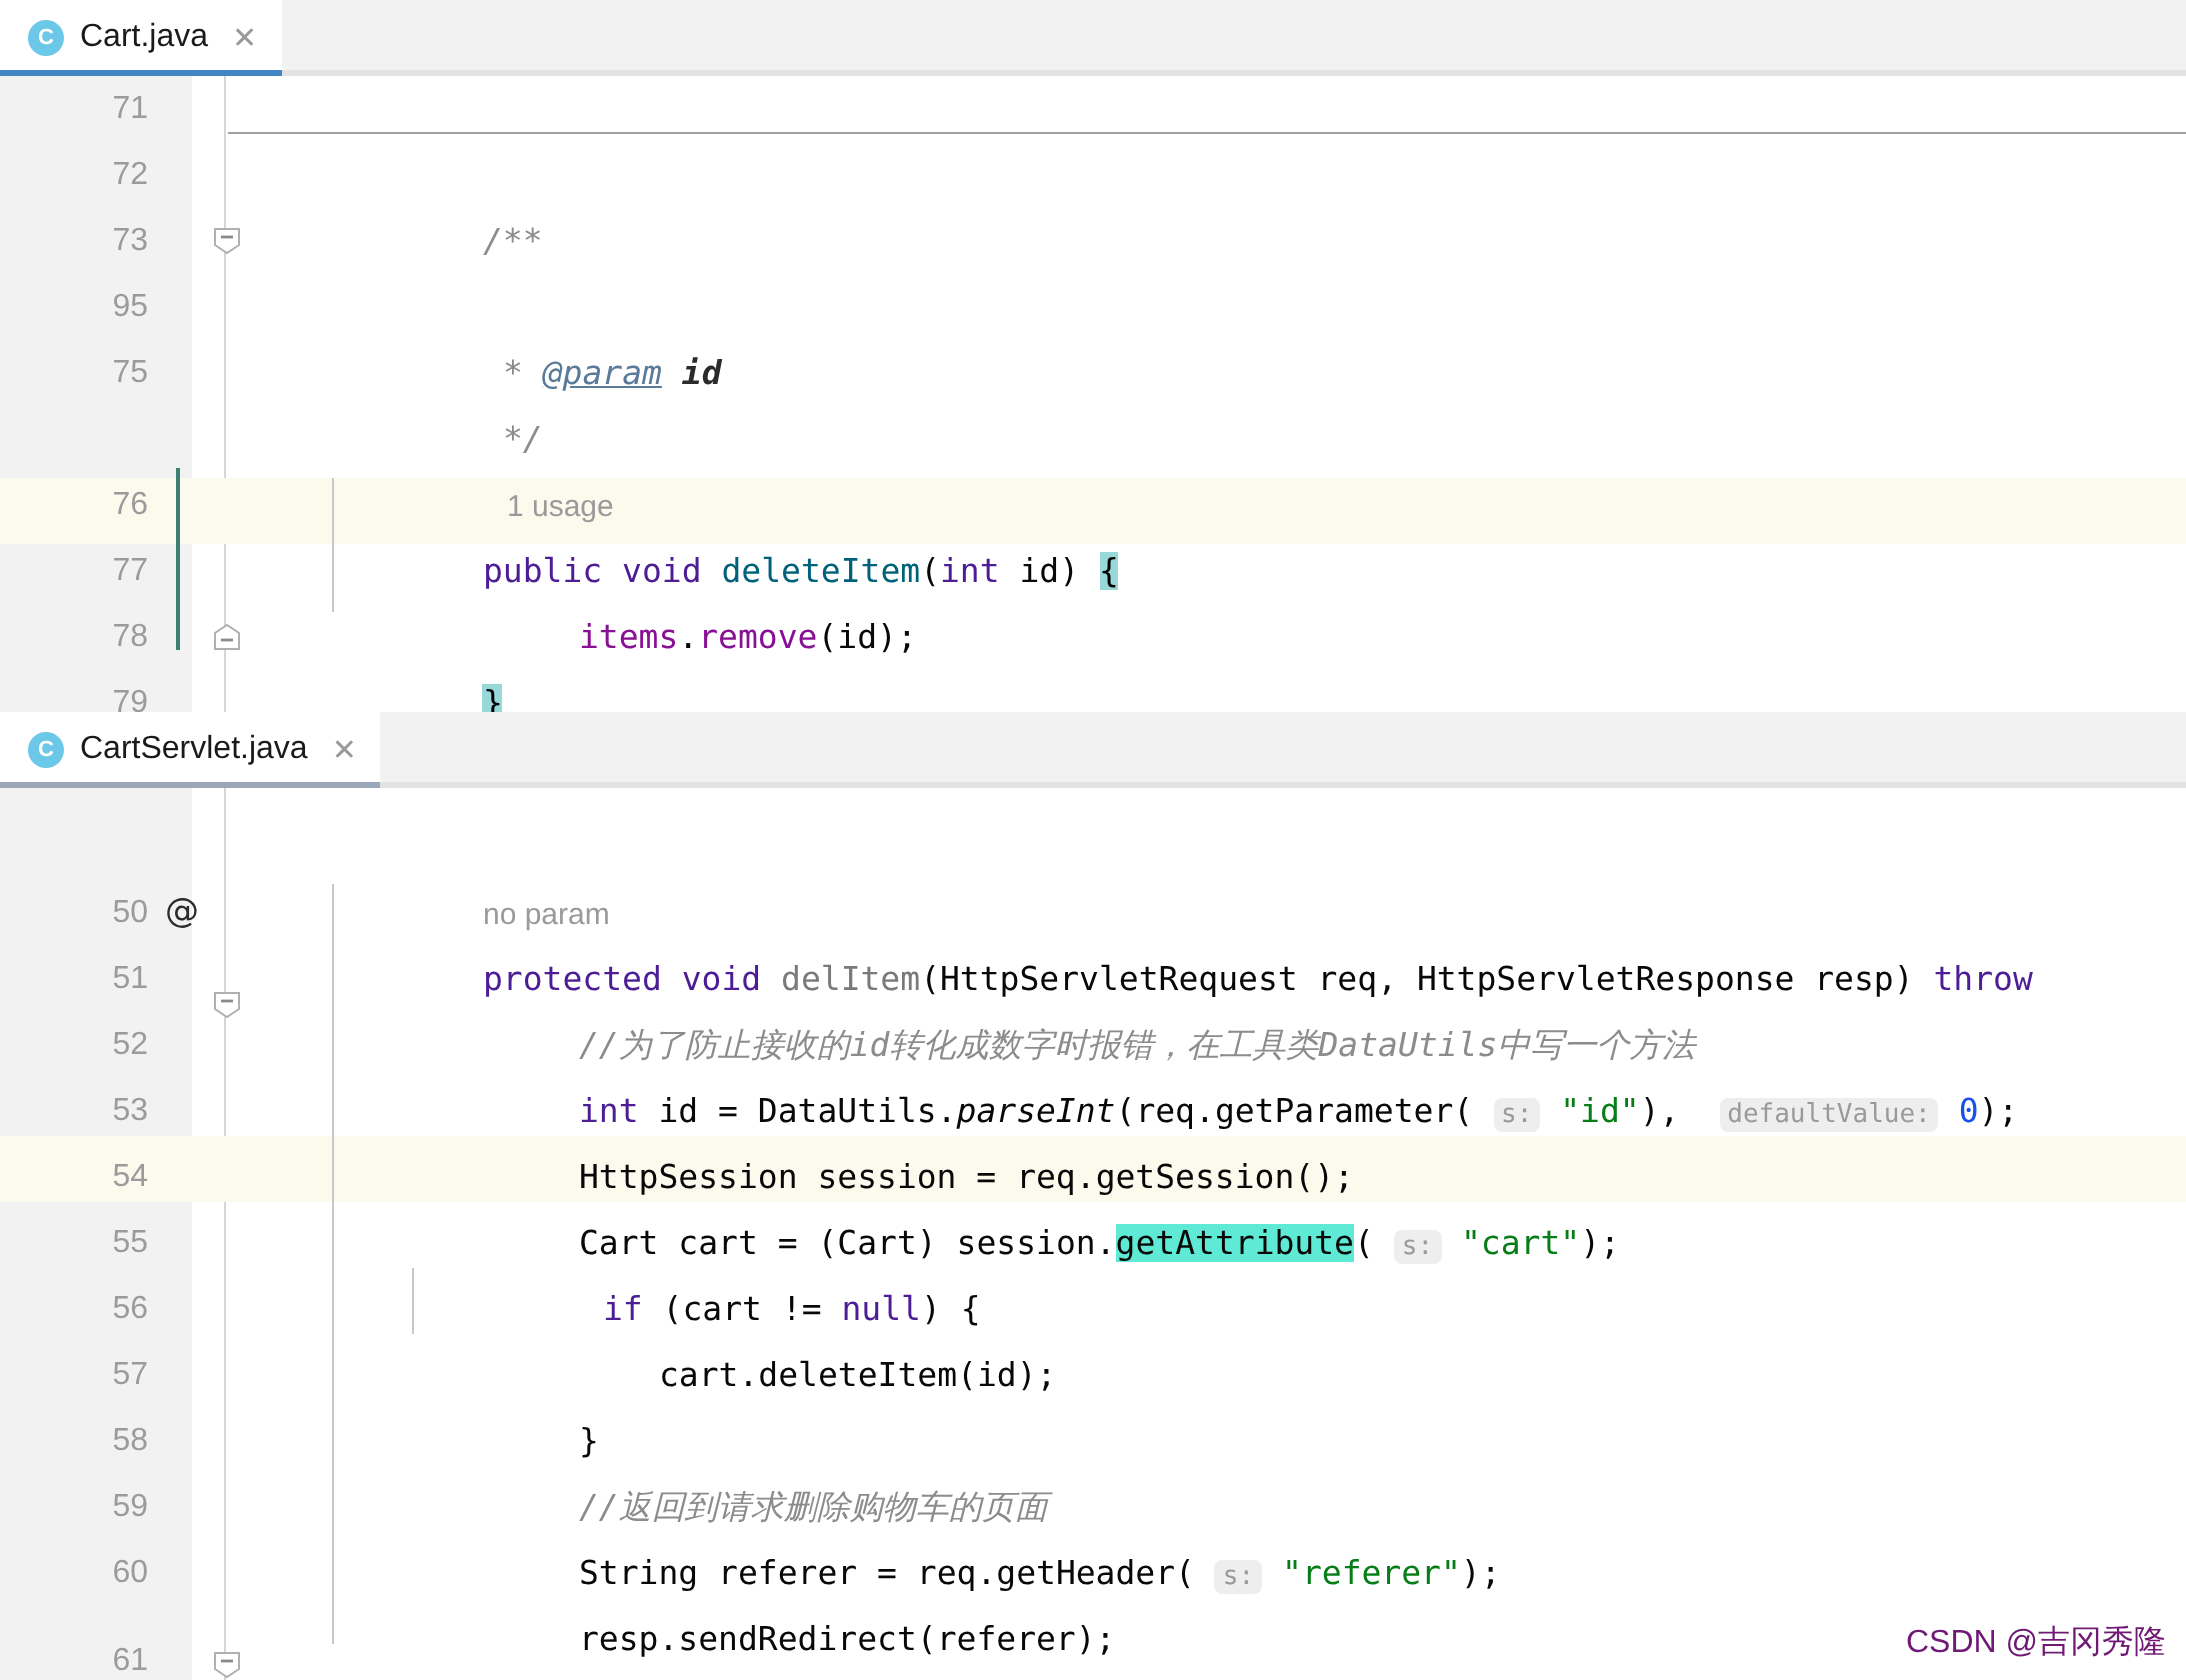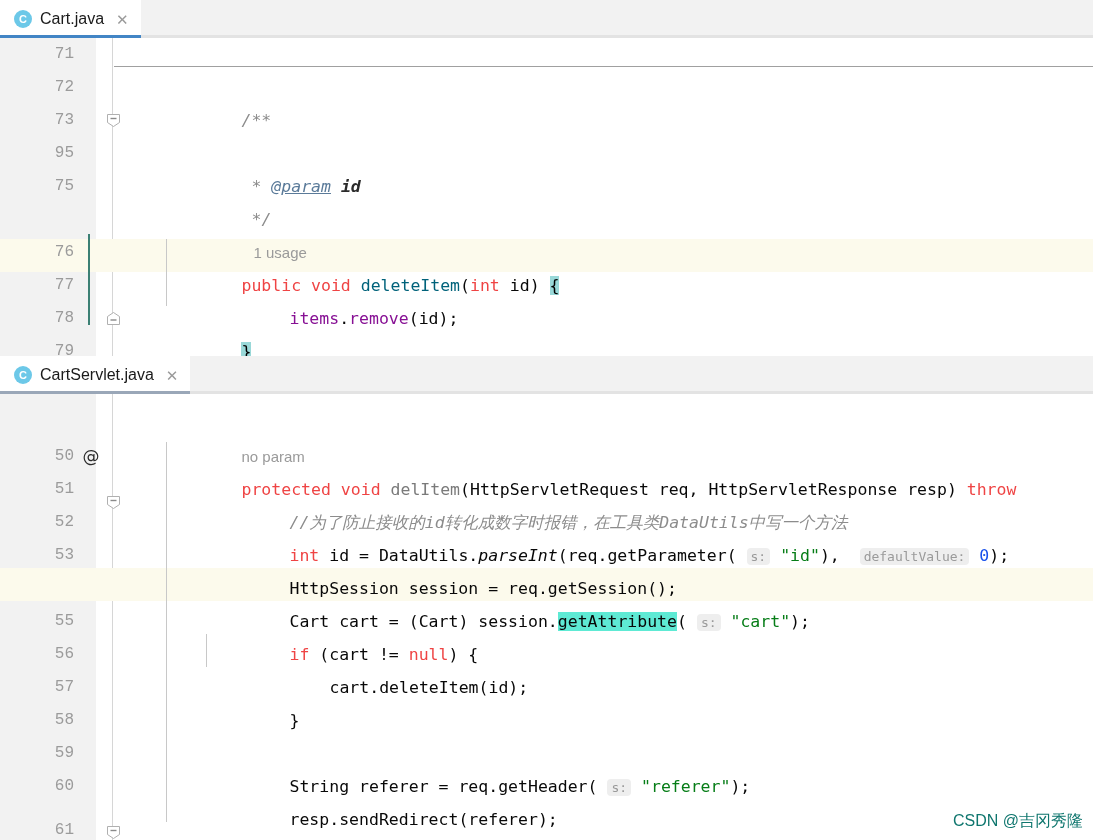--- a/index.html
+++ b/index.html
@@ -27,53 +27,53 @@
   
   .editor-body{position:relative;background:#ffffff;}
   .gutter{position:absolute;left:0;top:0;bottom:0;width:96px;background:#f2f2f2;}
   .fold-col{position:absolute;left:96px;top:0;bottom:0;width:30px;background:#ffffff;}
   .fold-rail{position:absolute;left:112px;top:0;bottom:0;width:1px;background:#d6d6d6;}
   .code-area{position:absolute;left:126px;top:0;right:0;bottom:0;}
 
   .row{position:absolute;left:0;right:0;height:33px;}
   .row-hl{background:#fcfaec;}
   .row .lineno{position:absolute;left:0;width:74px;text-align:right;
-      font-family:Liberation Mono, monospace;font-size:16px;color:#9b9b9b;line-height:33px;}
+      font-family:Liberation Sans, sans-serif;font-size:16px;color:#9b9b9b;line-height:33px;}
   .row .annot{position:absolute;left:80px;width:22px;text-align:center;
       font-family:"DejaVu Sans", sans-serif;font-size:17px;color:#2b2b2b;line-height:33px;}
 
   
   .foldmark{position:absolute;left:106px;width:15px;height:15px;top:9px;}
   .foldmark svg{display:block;}
 
   
   .brace-rail{position:absolute;width:2px;background:#3c8074;}
   .indent-guide{position:absolute;width:1px;background:#c8c8c8;}
   .method-sep{position:absolute;height:1px;background:#a0a0a0;}
 
   
   .code{position:absolute;left:0;font-family:"DejaVu Sans Mono", monospace;
         font-size:16.5px;line-height:33px;white-space:pre;}
-  .kw{color:#ef4444;}
+  .kw{color:#4c1d95;}
   .mname{color:#7a7a7a;}
   .mname-decl{color:#00627a;}
   .str{color:#067d17;}
   .num{color:#1750eb;}
   .fld{color:#871094;}
   .plain{color:#080808;}
   .cmt{color:#8c8c8c;font-style:italic;}
   .jdoc{color:#8c8c8c;font-style:italic;}
   .jdoc-tag{color:#5a7a99;font-style:italic;text-decoration:underline;}
   .jdoc-plain{color:#8c8c8c;}
   .hint{color:#9a9a9a;background:#eeeeee;border-radius:4px;padding:1px 4px;font-size:13px;}
   .brace-hl{background:#99d8d8;}
   .ident-hl{background:#5eead4;}
   .usage{color:#9a9a9a;font-family:"Liberation Sans", sans-serif;font-size:15px;font-style:normal;}
 
-  .watermark{position:absolute;right:10px;bottom:8px;color:#0f766e;font-size:16px;
+  .watermark{position:absolute;right:10px;bottom:8px;color:#701a75;font-size:16px;
              font-family:"Liberation Sans", sans-serif;}
 </style>
 </head>
 <body>
 
 <div class="editor-window" style="top:0;height:356px;">
 
   <div class="tabbar">
     <div class="tabbar-underline"></div>
     <div class="tab">
@@ -199,20 +199,23 @@
     </div>
     <div class="row" style="top:79px;">
       <span class="lineno">51</span>
     </div>
     <div class="row" style="top:112px;">
       <span class="lineno">52</span>
     </div>
     <div class="row" style="top:145px;">
       <span class="lineno">53</span>
     </div>
+    <div class="row" style="top:178px;">
+      <span class="lineno">54</span>
+    </div>
     <div class="row" style="top:211px;">
       <span class="lineno">55</span>
       <span class="foldmark" style="top:220px;">
         <svg width="15" height="15" viewBox="0 0 15 15">
             <path d="M1.5 1.5 h12 v8 l-6 4 l-6 -4 z" fill="#ffffff" stroke="#b0b0b0"></path>
             <line x1="4.5" y1="5.5" x2="10.5" y2="5.5" stroke="#8a8a8a" stroke-width="1.4"></line>
           </svg>
       </span>
     </div>
     <div class="row" style="top:244px;">
@@ -255,32 +258,35 @@
       </div>
 
       <div class="code" style="top:145px;left:84px;">
         <span class="plain">HttpSession</span><span class="plain"> </span><span class="plain">session</span><span class="plain"> = </span><span class="plain">req</span><span class="plain">.</span><span class="plain">getSession</span><span class="plain">();</span>
       </div>
 
       <div class="code" style="top:178px;left:84px;">
         <span class="plain">Cart</span><span class="plain"> </span><span class="plain">cart</span><span class="plain"> = (</span><span class="plain">Cart</span><span class="plain">) </span><span class="plain">session</span><span class="plain">.</span><span class="plain ident-hl">getAttribute</span><span class="plain">( </span><span class="hint">s:</span><span class="plain"> </span><span class="str">"cart"</span><span class="plain">);</span>
       </div>
 
-      <div class="code" style="top:211px;left:84px;">
+      <div class="code" style="top:211px;left:96px;">
         <span class="kw">if</span><span class="plain"> (</span><span class="plain">cart</span><span class="plain"> != </span><span class="kw">null</span><span class="plain">) {</span>
       </div>
 
       <div class="code" style="top:244px;left:124px;">
         <span class="plain">cart</span><span class="plain">.</span><span class="plain">deleteItem</span><span class="plain">(</span><span class="plain">id</span><span class="plain">);</span>
       </div>
 
       <div class="code" style="top:277px;left:84px;">
         <span class="plain">}</span>
       </div>
 
+      <div class="code" style="top:310px;left:84px;">
+        <span class="cmt">//返回到请求删除购物车的页面</span>
+      </div>
 
       <div class="code" style="top:343px;left:84px;">
         <span class="plain">String</span><span class="plain"> </span><span class="plain">referer</span><span class="plain"> = </span><span class="plain">req</span><span class="plain">.</span><span class="plain">getHeader</span><span class="plain">( </span><span class="hint">s:</span><span class="plain"> </span><span class="str">"referer"</span><span class="plain">);</span>
       </div>
 
       <div class="code" style="top:376px;left:84px;">
         <span class="plain">resp</span><span class="plain">.</span><span class="plain">sendRedirect</span><span class="plain">(</span><span class="plain">referer</span><span class="plain">);</span>
       </div>
 
       <div class="code" style="top:409px;left:36px;">

